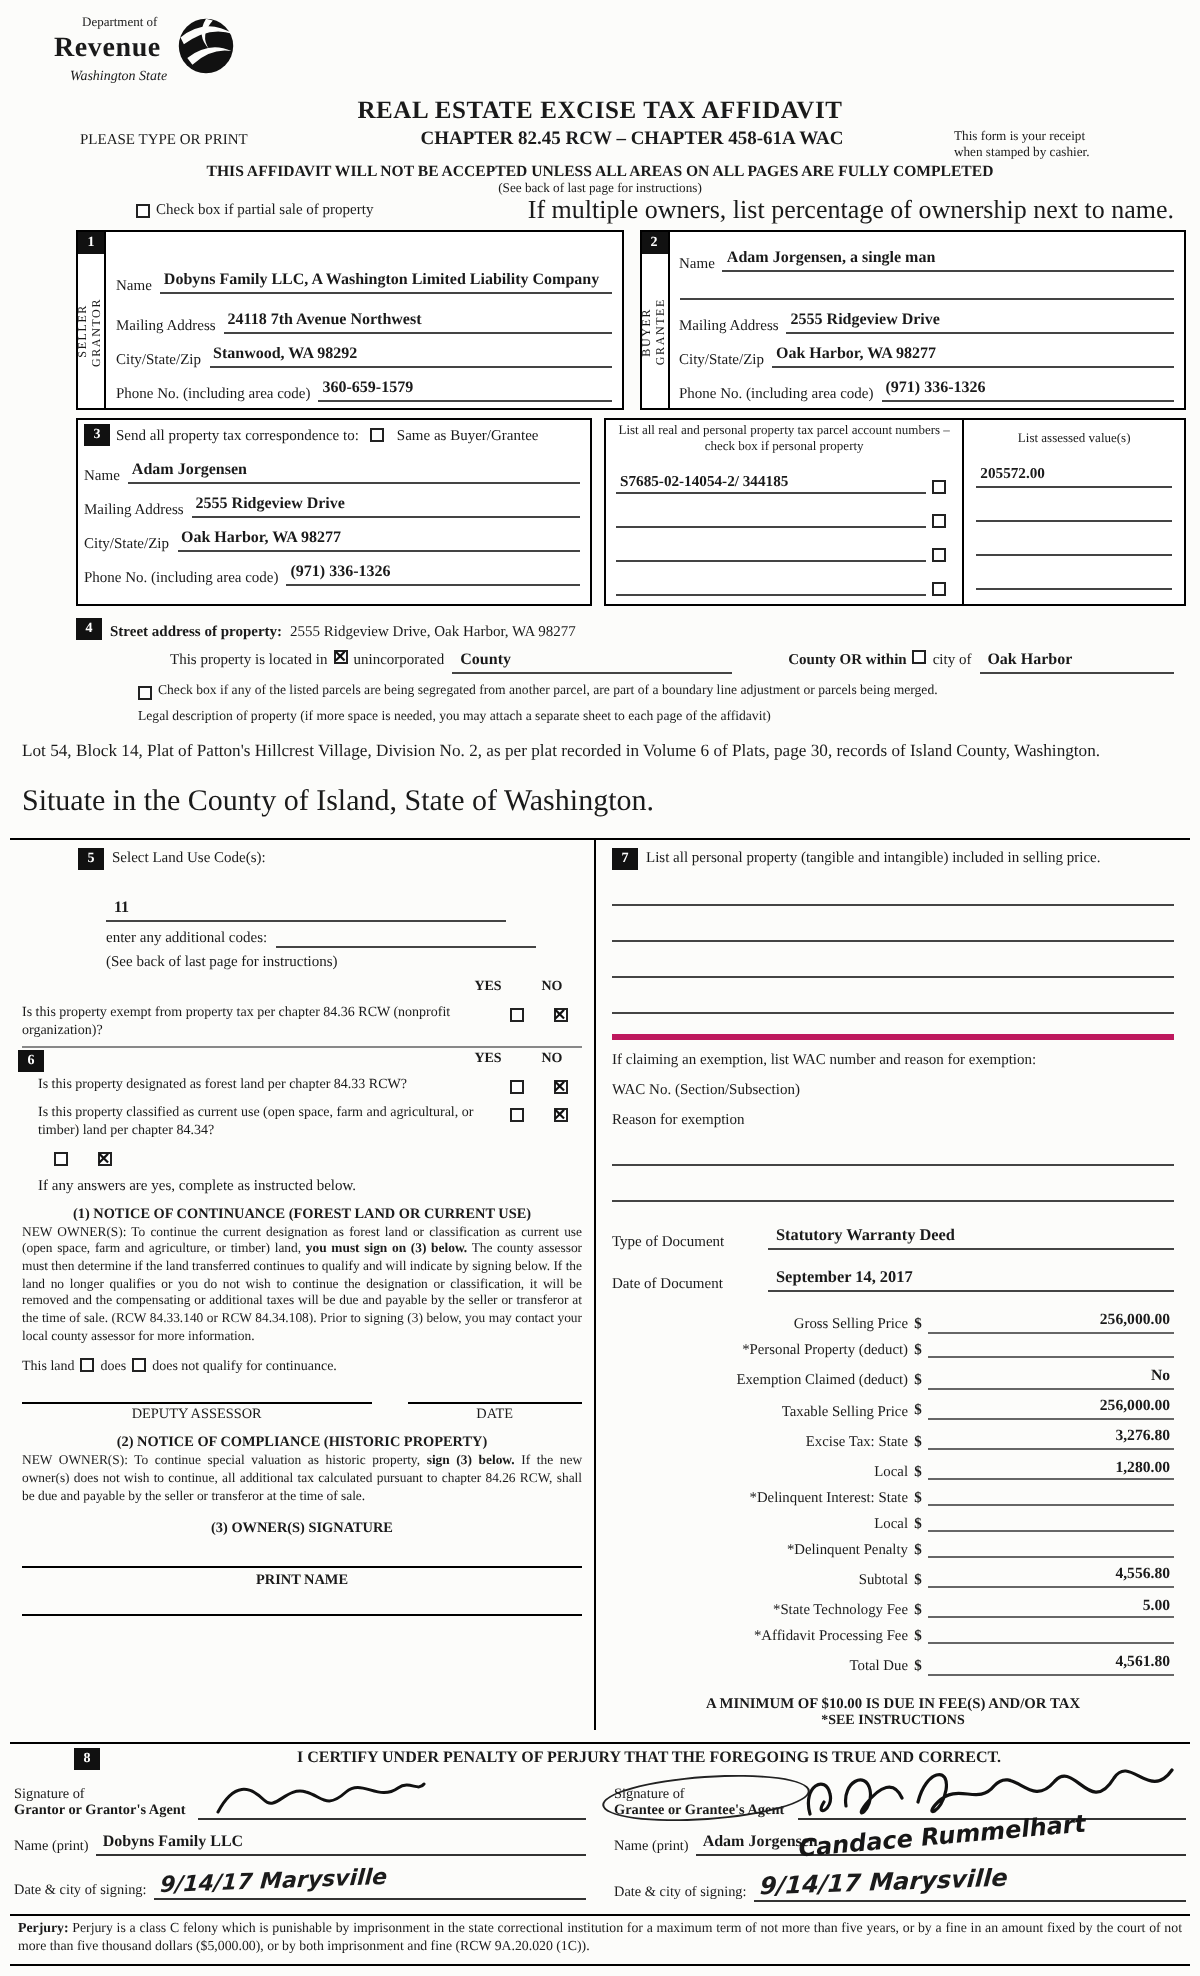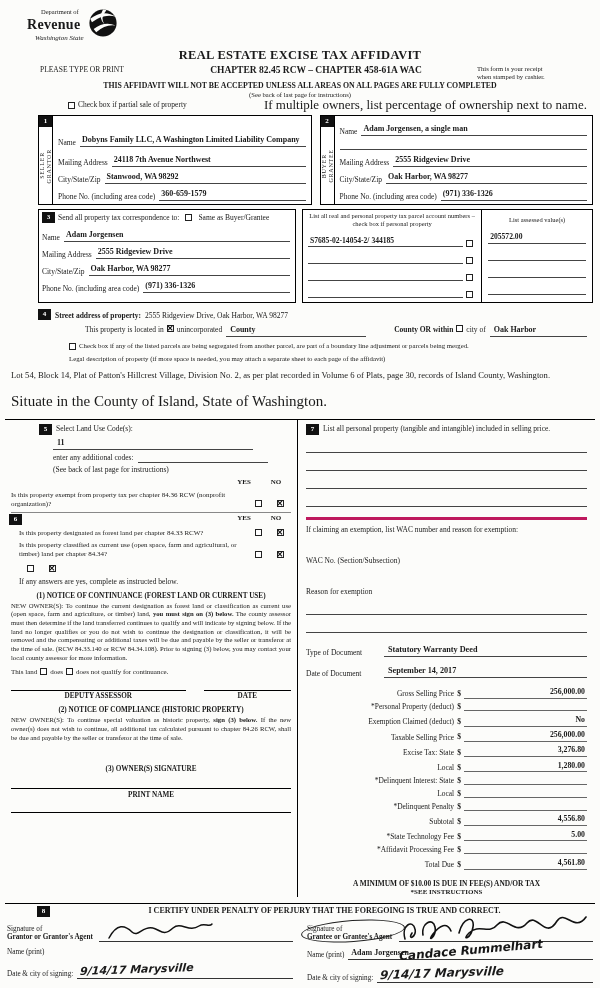--- a/index.html
+++ b/index.html
@@ -59,35 +59,35 @@
   .s4 .r4{margin:4px 0 0 60px;font-size:6.8px}
   .legal{font-size:8.6px;margin:7px 0 0 2px;line-height:1.35}
   .legal2{font-size:15px;margin:10px 0 8px 2px}
   
   .cols{display:flex;border-top:1.4px solid #000;margin:2px 0 0 0}
   .lcol{width:292px;padding:4px 6px 0 6px}
   .rcol{flex:1;border-left:1px solid #000;padding:4px 8px 0 8px;display:flex;flex-direction:column}
   .s5head{display:flex;align-items:center;gap:4px;padding-left:28px}
   .indent{margin-left:42px}
   .yn{display:flex;justify-content:flex-end;gap:10px;font-weight:bold;font-size:7px;padding-right:4px}
-  .qrow{display:flex;align-items:flex-end;margin-top:4px}
+  .qrow{display:flex;align-items:flex-start;margin-top:4px}
   .qrow .qt{flex:1;font-size:7px;padding-right:6px}
   .qrow .qc{width:22px;text-align:center;flex:none;padding-top:1px}
   .notice-t{font-weight:bold;text-align:center;font-size:7.2px;margin-top:5px}
   .notice-p{font-size:6.7px;text-align:justify;margin-top:1px;line-height:1.3}
   .landrow{display:flex;align-items:center;font-size:7px;margin-top:5px}
   .dadrow{display:flex;gap:18px;margin-top:14px}
-  .dad{border-top:1px solid #000;text-align:center;font-weight:bold;font-size:7.2px;padding-top:1px}
+  .dad{border-top:1px solid #000;text-align:center;font-weight:normal;font-size:7.2px;padding-top:1px}
   .sigline-full{border-bottom:1px solid #000;margin-top:14px}
   .s6divider{border-top:1px solid #888;margin-top:4px;padding-top:1px}
   
   .s7head{display:flex;gap:4px;align-items:flex-start}
   .blankline{border-bottom:1px solid #444;margin-top:10px;min-height:8px}
   .exdiv{border-top:3px solid #be185d;margin-top:10px;padding-top:5px}
-  .wacrow{display:flex;align-items:flex-end;margin-top:22px}
+  .wacrow{display:flex;align-items:flex-end;margin-top:6px}
   .docrow{display:flex;align-items:flex-end;margin-top:9px}
   .docrow .dl{width:78px;flex:none}
   .docrow .dv{flex:1;border-bottom:1px solid #444;font-weight:bold;font-size:8.2px;padding:0 4px 1px}
   .feerow{display:flex;align-items:flex-end;margin-top:3.5px}
   .feerow .fe-l{width:148px;text-align:right;flex:none;font-size:7.4px}
   .feerow .fe-d{width:10px;text-align:center;flex:none;font-weight:bold}
   .feerow .fe-v{flex:1;border-bottom:1px solid #666;text-align:right;font-weight:bold;font-size:7.8px;min-height:9px;padding:0 2px 1px}
   .minimum{font-weight:bold;text-align:center;font-size:7.4px;margin-top:9px}
   .seeins{font-weight:bold;text-align:center;font-size:7px}
   
@@ -290,21 +290,21 @@
     <div class="legal">Lot 54, Block 14, Plat of Patton's Hillcrest Village, Division No. 2, as per plat recorded in Volume 6 of Plats, page 30, records of Island County, Washington.</div>
     <div class="legal2">Situate in the County of Island, State of Washington.</div>
   </div>
 
   <div class="cols">
     <div class="lcol">
       <div class="s5head">
         <span class="numbox">5</span>
         <span>Select Land Use Code(s):</span>
       </div>
-      <div class="indent" style="margin-top:3px">
+      <div class="indent" style="margin-top:14px">
         <span class="uv" style="display:block;width:200px">11</span>
       </div>
       <div class="fr indent" style="margin-top:3px">
           <span class="fl">enter any additional codes:</span>
         <span class="fv" style="max-width:130px"></span>
         </div>
       <div class="indent" style="margin-top:2px">(See back of last page for instructions)</div>
       <div class="yn" style="margin-top:4px">
         <span style="width:22px;text-align:center">YES</span>
         <span style="width:22px;text-align:center">NO</span>
@@ -348,21 +348,21 @@
           <span>does not qualify for continuance.</span>
         </div>
         <div class="dadrow">
           <div class="dad" style="flex:2">DEPUTY ASSESSOR</div>
           <div class="dad" style="flex:1">DATE</div>
         </div>
         <div class="notice-t">(2) NOTICE OF COMPLIANCE (HISTORIC PROPERTY)</div>
         <div class="notice-p">
           <span>NEW OWNER(S):  To continue special valuation as historic property,</span> <b>sign (3) below.</b> <span>If the new owner(s) does not wish to continue, all additional tax calculated pursuant to chapter 84.26 RCW, shall be due and payable by the seller or transferor at the time of sale.</span>
         </div>
-        <div class="notice-t" style="margin-top:23px">(3)  OWNER(S) SIGNATURE</div>
+        <div class="notice-t" style="margin-top:7px">(3)  OWNER(S) SIGNATURE</div>
         <div class="sigline-full"></div>
         <div class="notice-t" style="margin-top:2px">PRINT NAME</div>
         <div class="sigline-full" style="margin-top:12px"></div>
       </div>
     </div>
 
     <div class="rcol">
       <div class="s7head">
         <span class="numbox">7</span>
         <span>List all personal property (tangible and intangible) included in selling price.</span>
@@ -476,20 +476,21 @@
             <span>Signature of</span><br><b>Grantor or Grantor's Agent</b>
           </span>
           <span class="sv">
             <svg class="sig-svg" style="left:6px;top:-12px" width="110" height="26" viewBox="0 0 110 26">
               <path d="M4 19 C12 4 20 6 27 13 C33 19 38 6 48 9 C56 11 58 18 68 9 C76 2 84 14 94 7 C100 3 104 9 107 5" fill="none" stroke="#111" stroke-width="1.5" stroke-linecap="round"></path>
             </svg>
           </span>
         </div>
         <div class="srow">
           <span class="sl">Name (print)</span>
+          <span class="sv">Dobyns Family LLC</span>
         </div>
         <div class="srow">
           <span class="sl">Date &amp; city of signing:</span>
           <span class="sv"><span class="hand">9/14/17  Marysville</span></span>
         </div>
       </div>
       <div class="sigcol">
         <div class="srow">
           <span class="siglabel" style="position:relative">
             <span class="oval"></span>

